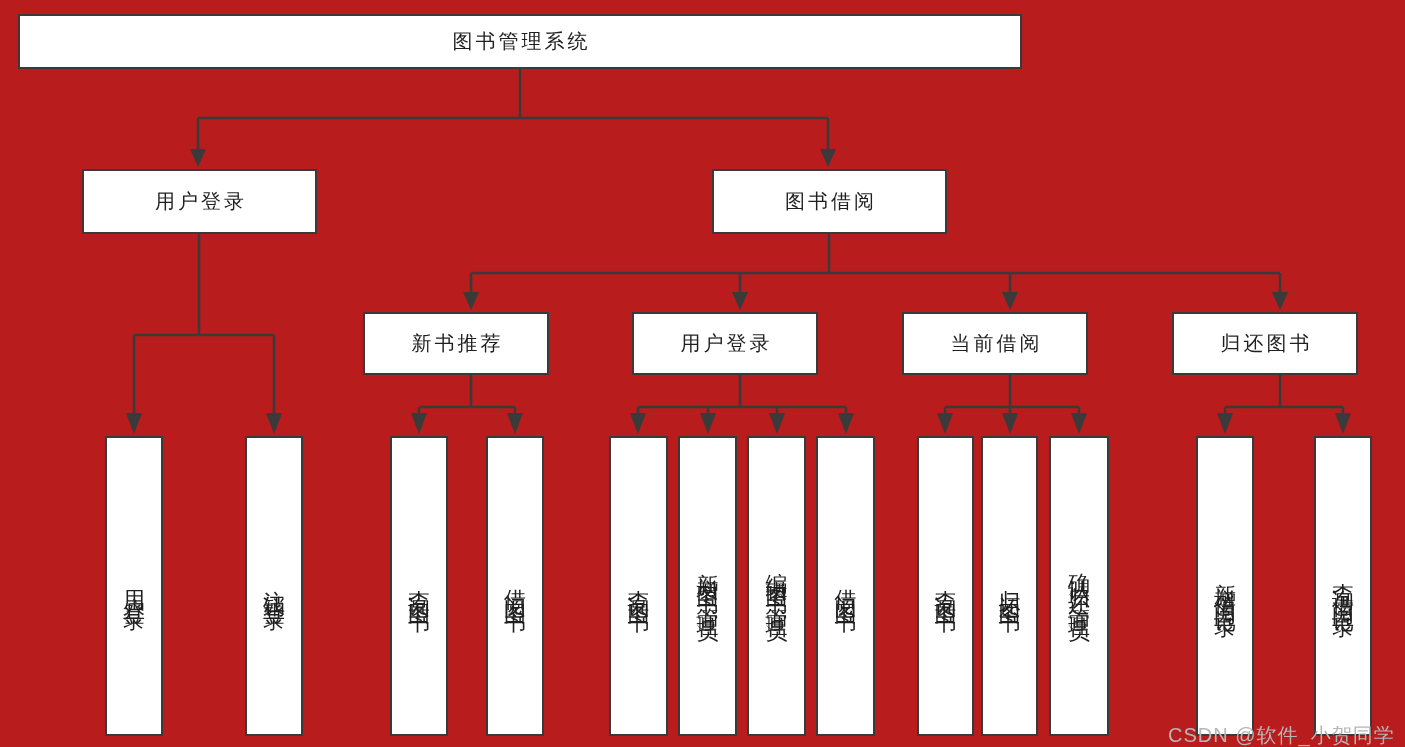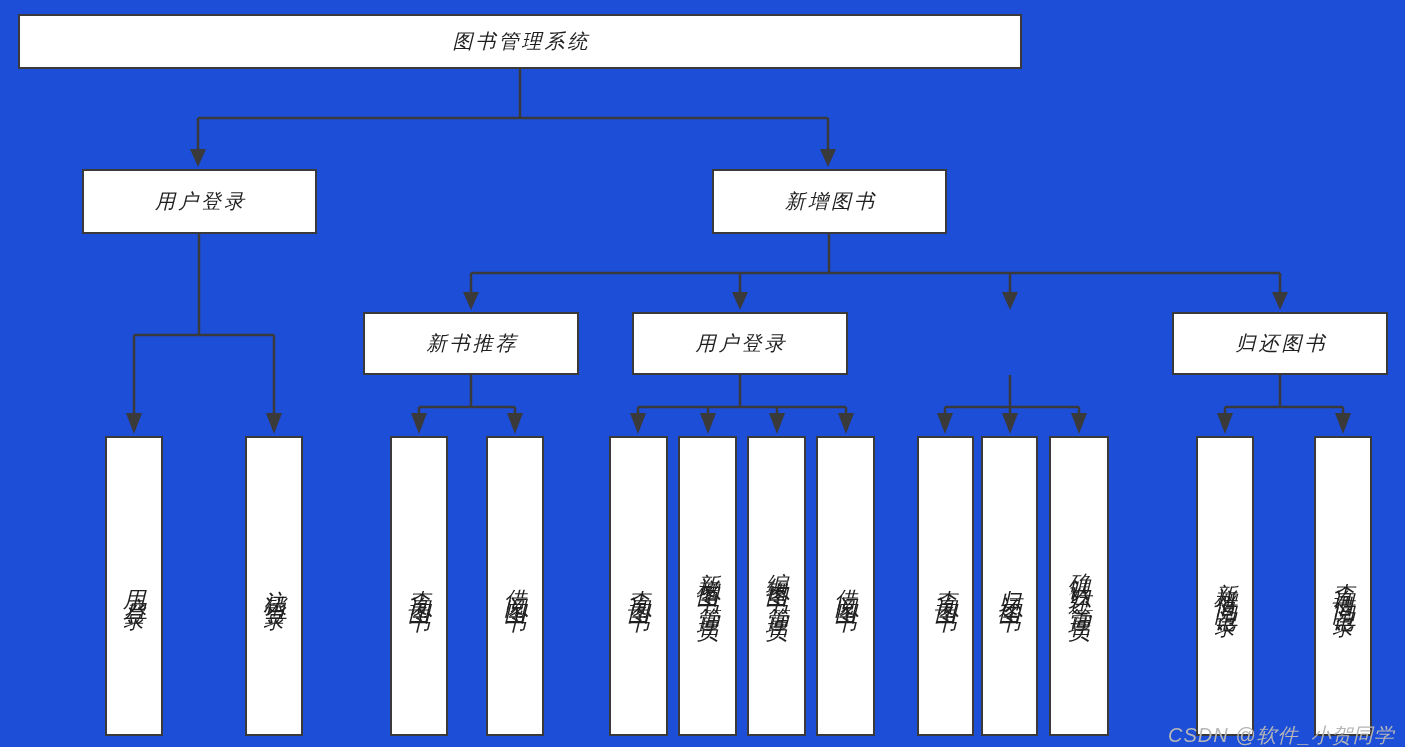--- a/index.html
+++ b/index.html
@@ -1,37 +1,36 @@
 <!DOCTYPE html>
 <html><head>
 <meta charset="utf-8">
 <style>
   html,body{margin:0;padding:0;background:#ffffff;}
   .stage{
     position:relative;
     width:1405px;height:747px;
-    background:#1d4ed8;
+    background:#b91c1c;
     font-family:"Liberation Sans","DejaVu Sans",sans-serif;
     overflow:hidden;
-    font-style:italic;
   }
   .wires{position:absolute;left:0;top:0;z-index:1;}
   .node{
     position:absolute;
     box-sizing:border-box;
     border:2.5px solid #3a3a3a;
     background:#ffffff;
     display:flex;align-items:center;justify-content:center;
     color:#1f1f1f;
     z-index:2;
   }
   .h-node{font-size:20px;letter-spacing:3px;text-indent:3px;}
   .root{left:18px;top:14px;width:1004px;height:55px;}
   .lvl2{top:169px;height:65px;width:235px;}
-  .lvl3{top:312px;height:63px;width:216px;}
+  .lvl3{top:312px;height:63px;width:186px;}
   .leaf{top:436px;height:300px;}
   .leaf .vtext{
     writing-mode:vertical-rl;
     text-orientation:mixed;
     font-size:22px;
     letter-spacing:7px;
     line-height:1;
     white-space:nowrap;
   }
   .watermark{
@@ -97,28 +96,31 @@
   </svg>
 
   <div class="node root h-node">
     <span>图书管理系统</span>
   </div>
 
   <div class="node lvl2 h-node" style="left:82px;">
     <span>用户登录</span>
   </div>
   <div class="node lvl2 h-node" style="left:712px;">
-    <span>新增图书</span>
+    <span>图书借阅</span>
   </div>
 
   <div class="node lvl3 h-node" style="left:363px;">
     <span>新书推荐</span>
   </div>
   <div class="node lvl3 h-node" style="left:632px;">
     <span>用户登录</span>
+  </div>
+  <div class="node lvl3 h-node" style="left:902px;">
+    <span>当前借阅</span>
   </div>
   <div class="node lvl3 h-node" style="left:1172px;">
     <span>归还图书</span>
   </div>
 
   <div class="node leaf" style="left:105px;width:58px;">
     <span class="vtext">用户登录</span>
   </div>
   <div class="node leaf" style="left:245px;width:58px;">
     <span class="vtext">注销登录</span>

